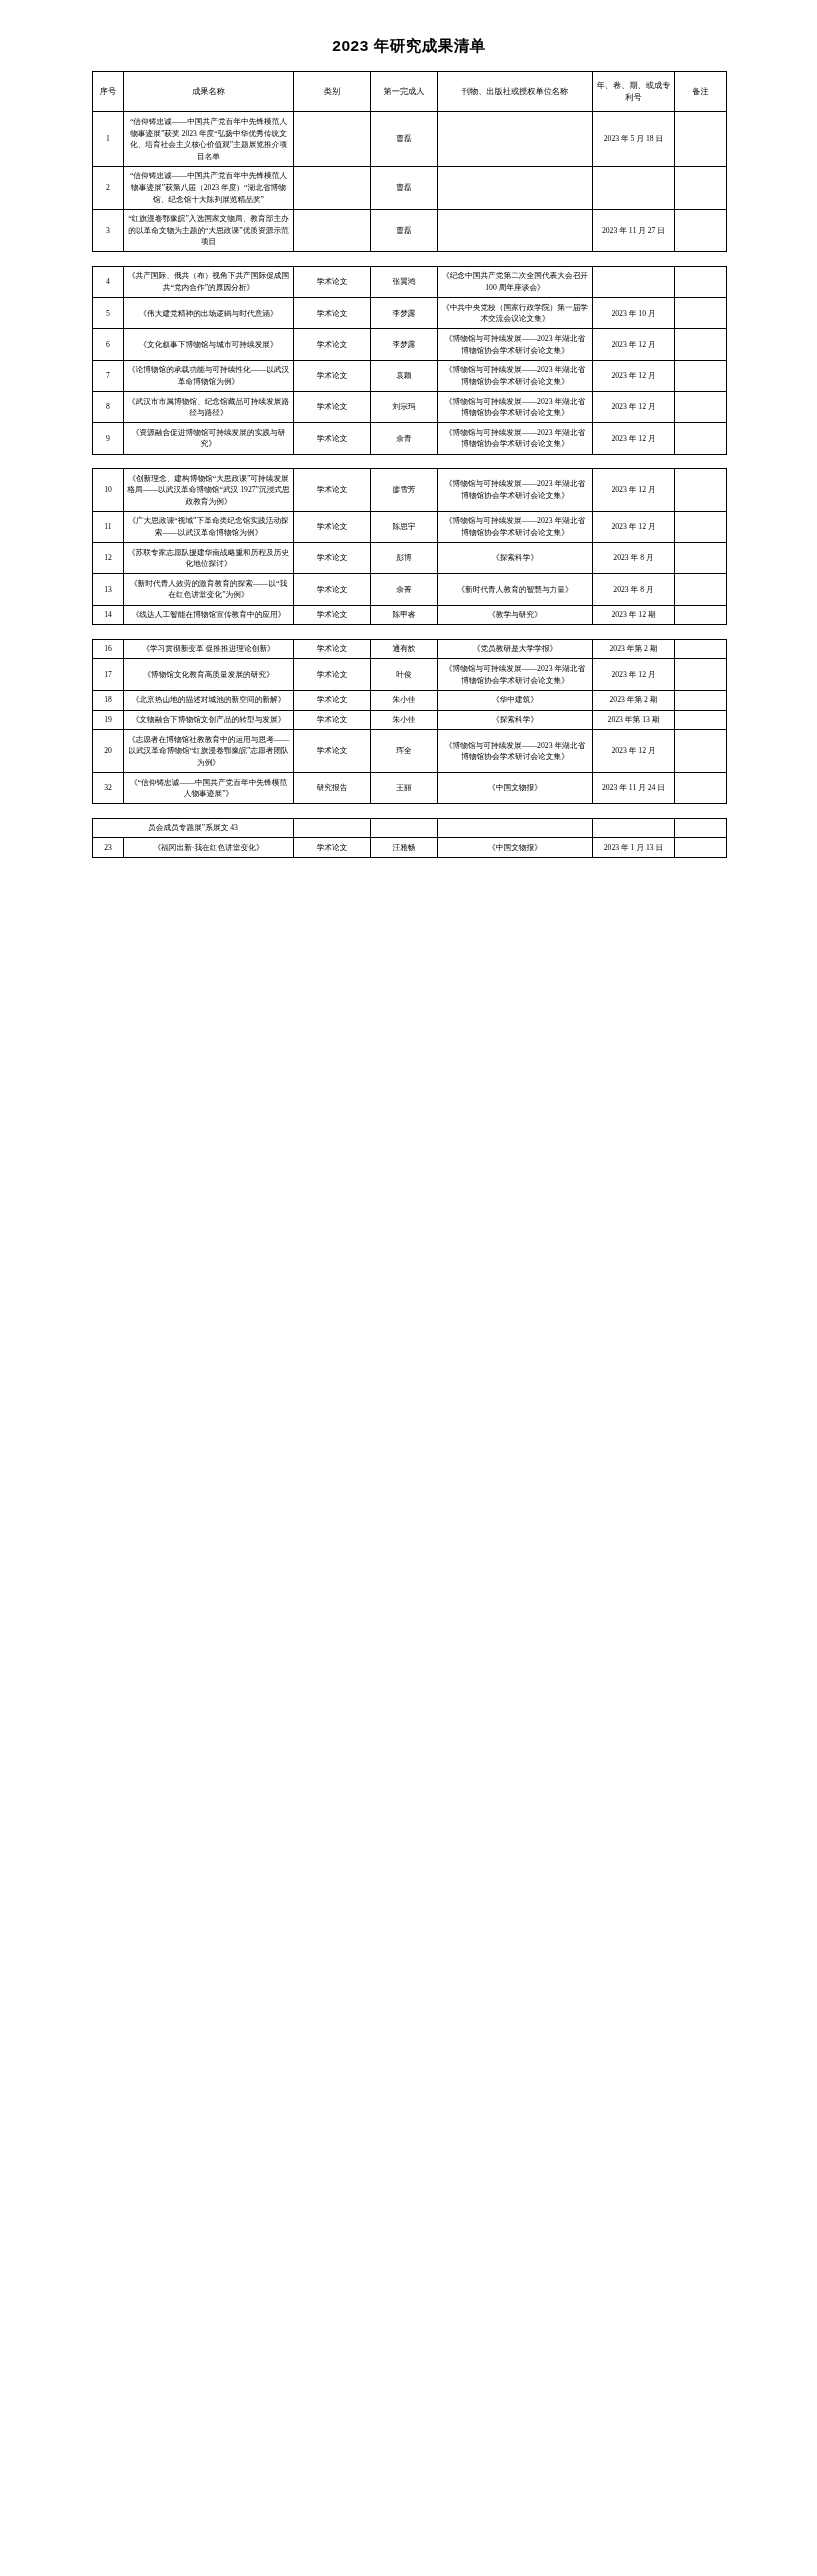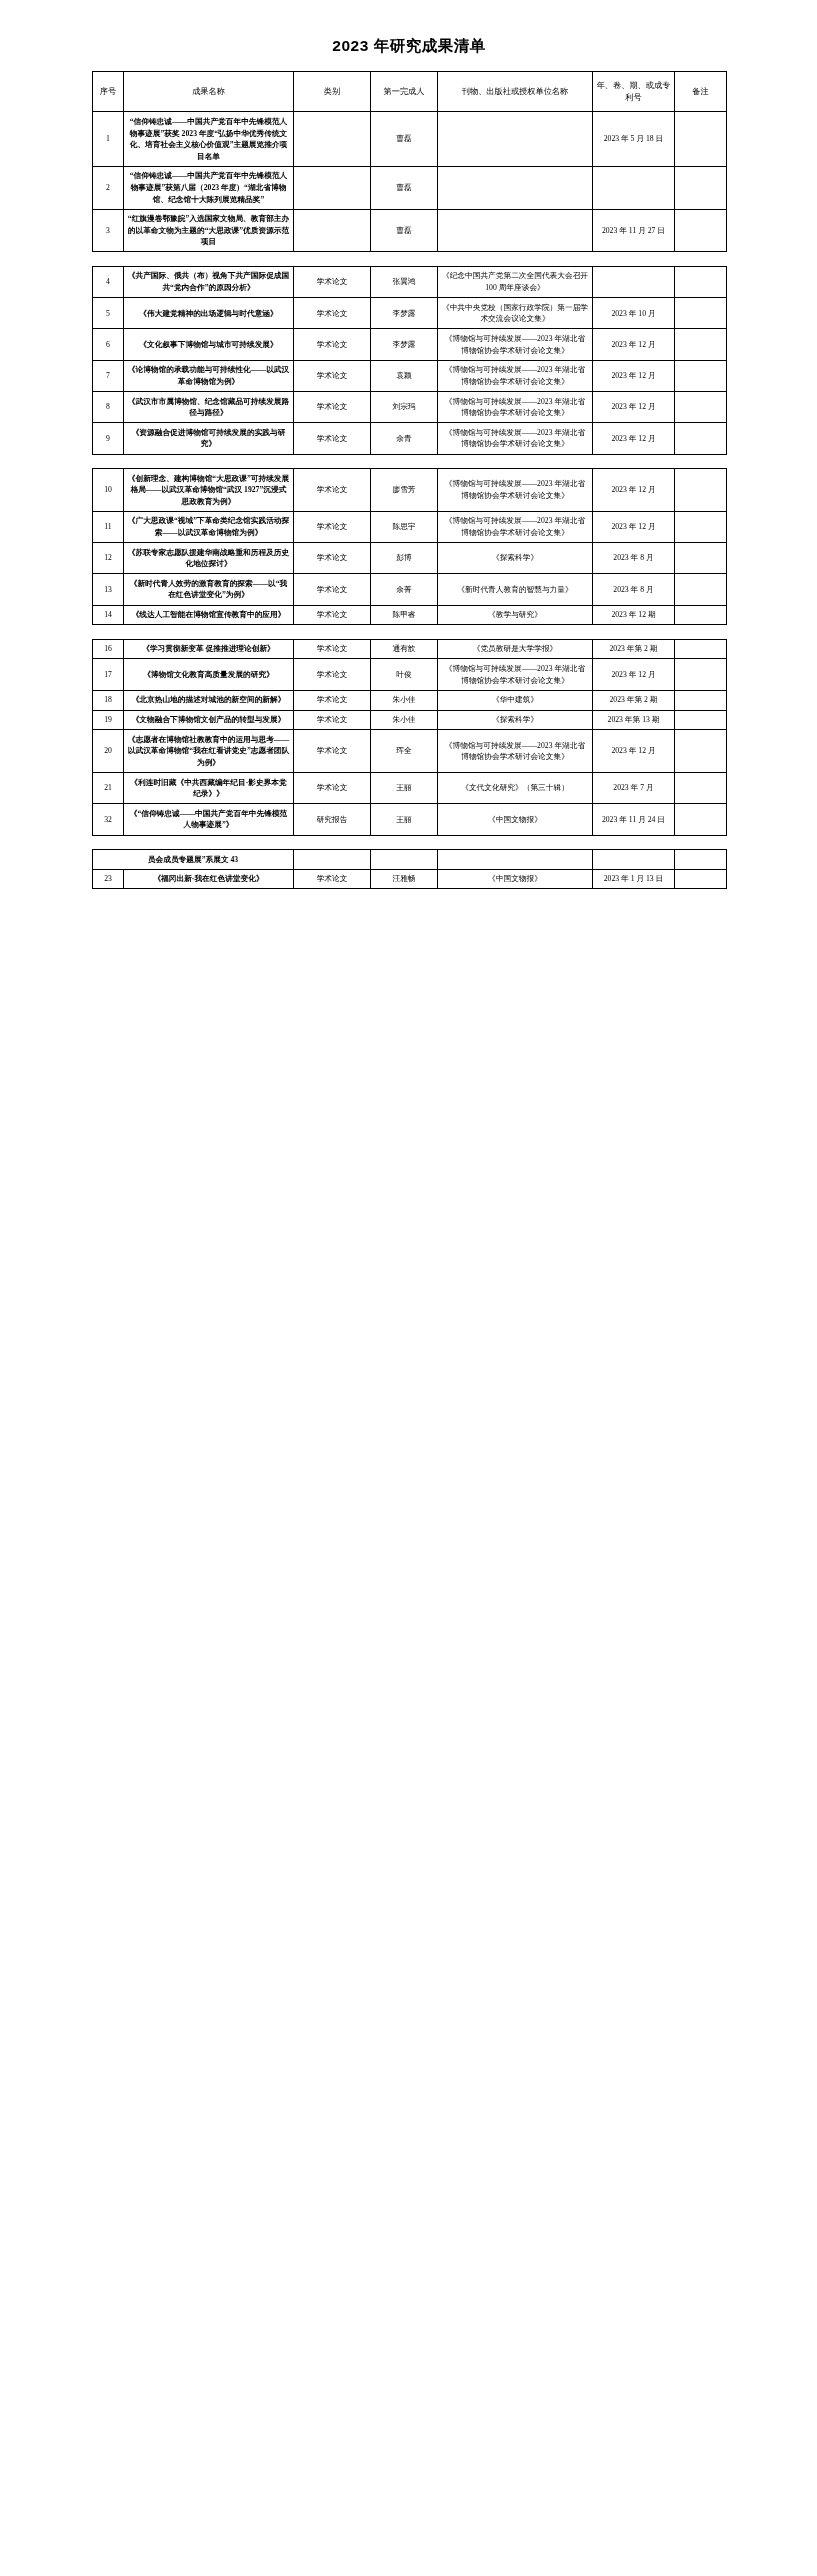--- a/index.html
+++ b/index.html
@@ -61,21 +61,20 @@
 
   .block-gap {
     height: 13.4px;
   }
   .section-head td {
     font-size: 7.7px;
     line-height: 1.5;
   }
   .cell-name {
     text-align: center;
-    font-weight: bold;
   }
 </style>
 </head>
 <body>
 
 <div class="page">
 
   <div class="doc-title">2023 年研究成果清单</div>
 
   <div class="table-wrap">
@@ -312,34 +311,25 @@
           <td>19</td>
           <td class="cell-name">《文物融合下博物馆文创产品的转型与发展》</td>
           <td>学术论文</td>
           <td>朱小佳</td>
           <td>《探索科学》</td>
           <td>2023 年第 13 期</td>
           <td></td>
         </tr>
         <tr>
           <td>20</td>
-          <td class="cell-name">《志愿者在博物馆社教教育中的运用与思考——以武汉革命博物馆“我在红看讲党史”志愿者团队为例》</td>
+          <td class="cell-name">《志愿者在博物馆社教教育中的运用与思考——以武汉革命博物馆“红旗漫卷鄂豫皖”志愿者团队为例》</td>
           <td>学术论文</td>
           <td>珲全</td>
           <td>《博物馆与可持续发展——2023 年湖北省博物馆协会学术研讨会论文集》</td>
           <td>2023 年 12 月</td>
-          <td></td>
-        </tr>
-        <tr>
-          <td>21</td>
-          <td class="cell-name">《利连时旧藏《中共西藏编年纪目·影史界本党纪录》》</td>
-          <td>学术论文</td>
-          <td>王丽</td>
-          <td>《文代文化研究》（第三十辑）</td>
-          <td>2023 年 7 月</td>
           <td></td>
         </tr>
         <tr>
           <td>32</td>
           <td class="cell-name">《“信仰铸忠诚——中国共产党百年中先锋模范人物事迹展”》</td>
           <td>研究报告</td>
           <td>王丽</td>
           <td>《中国文物报》</td>
           <td>2023 年 11 月 24 日</td>
           <td></td>

